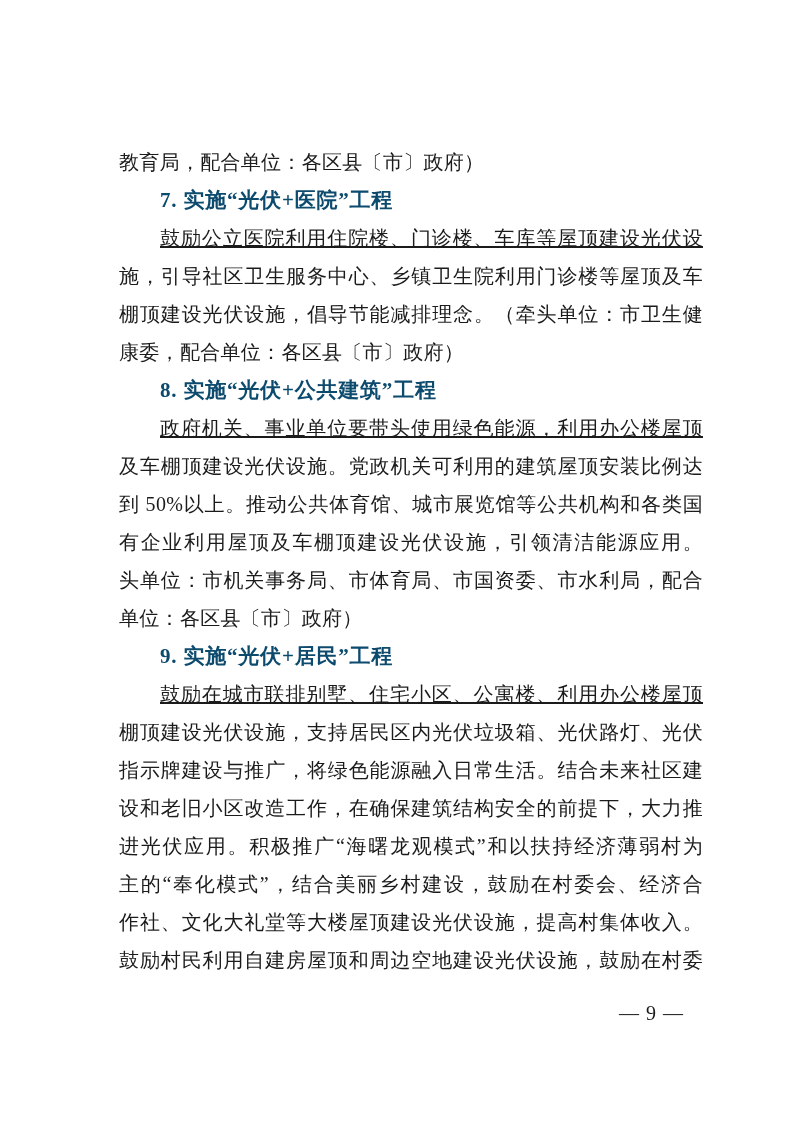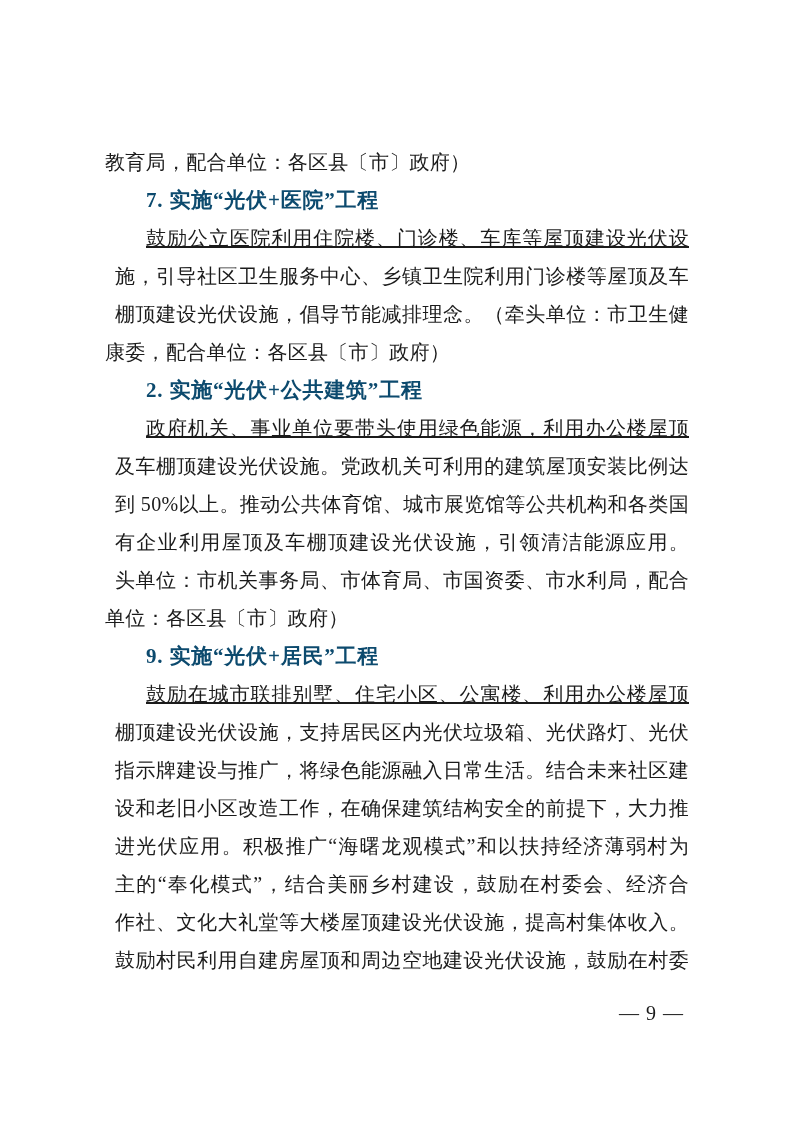--- a/index.html
+++ b/index.html
@@ -11,35 +11,34 @@
     position: relative;
     width: 794px;
     height: 1123px;
     background: #ffffff;
     overflow: hidden;
     font-family: "Liberation Serif", "DejaVu Serif", serif;
     color: #1b1b1b;
   }
   .doc {
     position: absolute;
-    left: 105px;
+    left: 119px;
     top: 143px;
     width: 584px;
   }
   .line {
     height: 38px;
     line-height: 38px;
     font-size: 20px;
     letter-spacing: 0.3px;
     overflow: hidden;
   }
   .line.justify {
     text-align: justify;
     text-align-last: justify;
-    margin-left: 10px;
   }
   .line.first {
     padding-left: 41px;
     text-align: justify;
     text-align-last: justify;
     text-decoration: underline;
   }
   .line.plain {
     text-align: left;
   }
@@ -64,21 +63,21 @@
 <body>
 
 <div class="page">
   <div class="doc">
       <div class="line plain">教育局，配合单位：各区县〔市〕政府）</div>
       <div class="line heading">7. 实施“光伏+医院”工程</div>
       <div class="line first">鼓励公立医院利用住院楼、门诊楼、车库等屋顶建设光伏设</div>
       <div class="line justify">施，引导社区卫生服务中心、乡镇卫生院利用门诊楼等屋顶及车</div>
       <div class="line justify">棚顶建设光伏设施，倡导节能减排理念。（牵头单位：市卫生健</div>
       <div class="line plain">康委，配合单位：各区县〔市〕政府）</div>
-      <div class="line heading">2. 实施“光伏+公共建筑”工程</div>
+      <div class="line heading">8. 实施“光伏+公共建筑”工程</div>
       <div class="line first">政府机关、事业单位要带头使用绿色能源，利用办公楼屋顶</div>
       <div class="line justify">及车棚顶建设光伏设施。党政机关可利用的建筑屋顶安装比例达</div>
       <div class="line justify">到 50%以上。推动公共体育馆、城市展览馆等公共机构和各类国</div>
       <div class="line justify">有企业利用屋顶及车棚顶建设光伏设施，引领清洁能源应用。（牵</div>
       <div class="line justify">头单位：市机关事务局、市体育局、市国资委、市水利局，配合</div>
       <div class="line plain">单位：各区县〔市〕政府）</div>
       <div class="line heading">9. 实施“光伏+居民”工程</div>
       <div class="line first">鼓励在城市联排别墅、住宅小区、公寓楼、利用办公楼屋顶</div>
       <div class="line justify">棚顶建设光伏设施，支持居民区内光伏垃圾箱、光伏路灯、光伏</div>
       <div class="line justify">指示牌建设与推广，将绿色能源融入日常生活。结合未来社区建</div>

